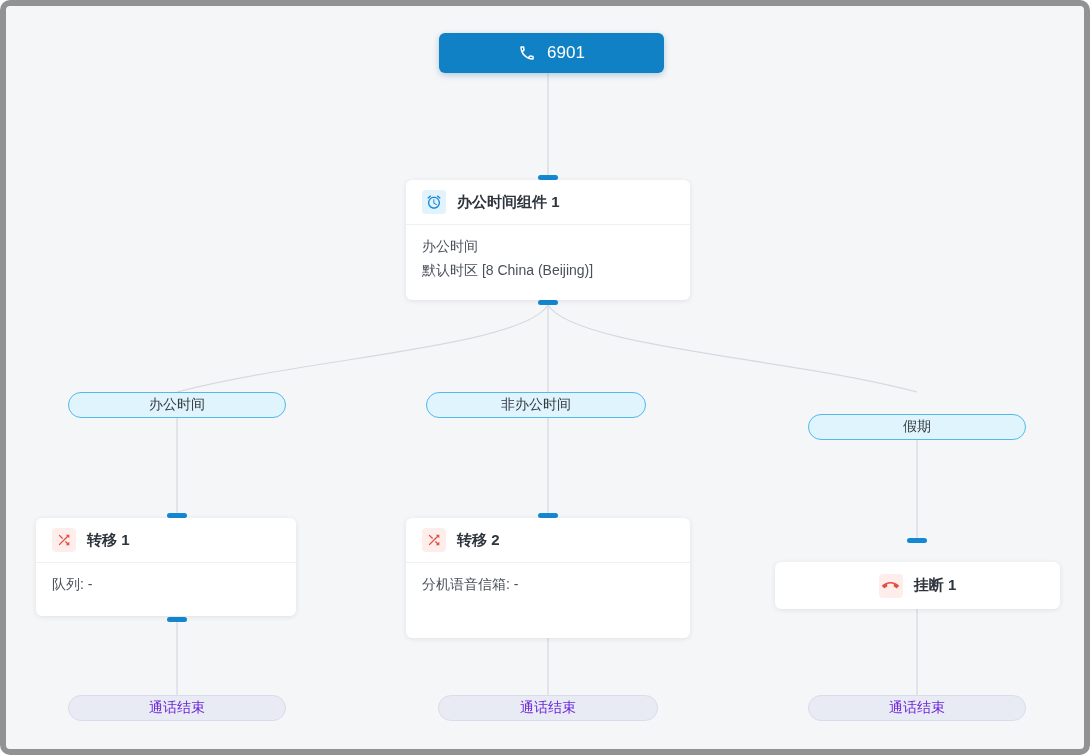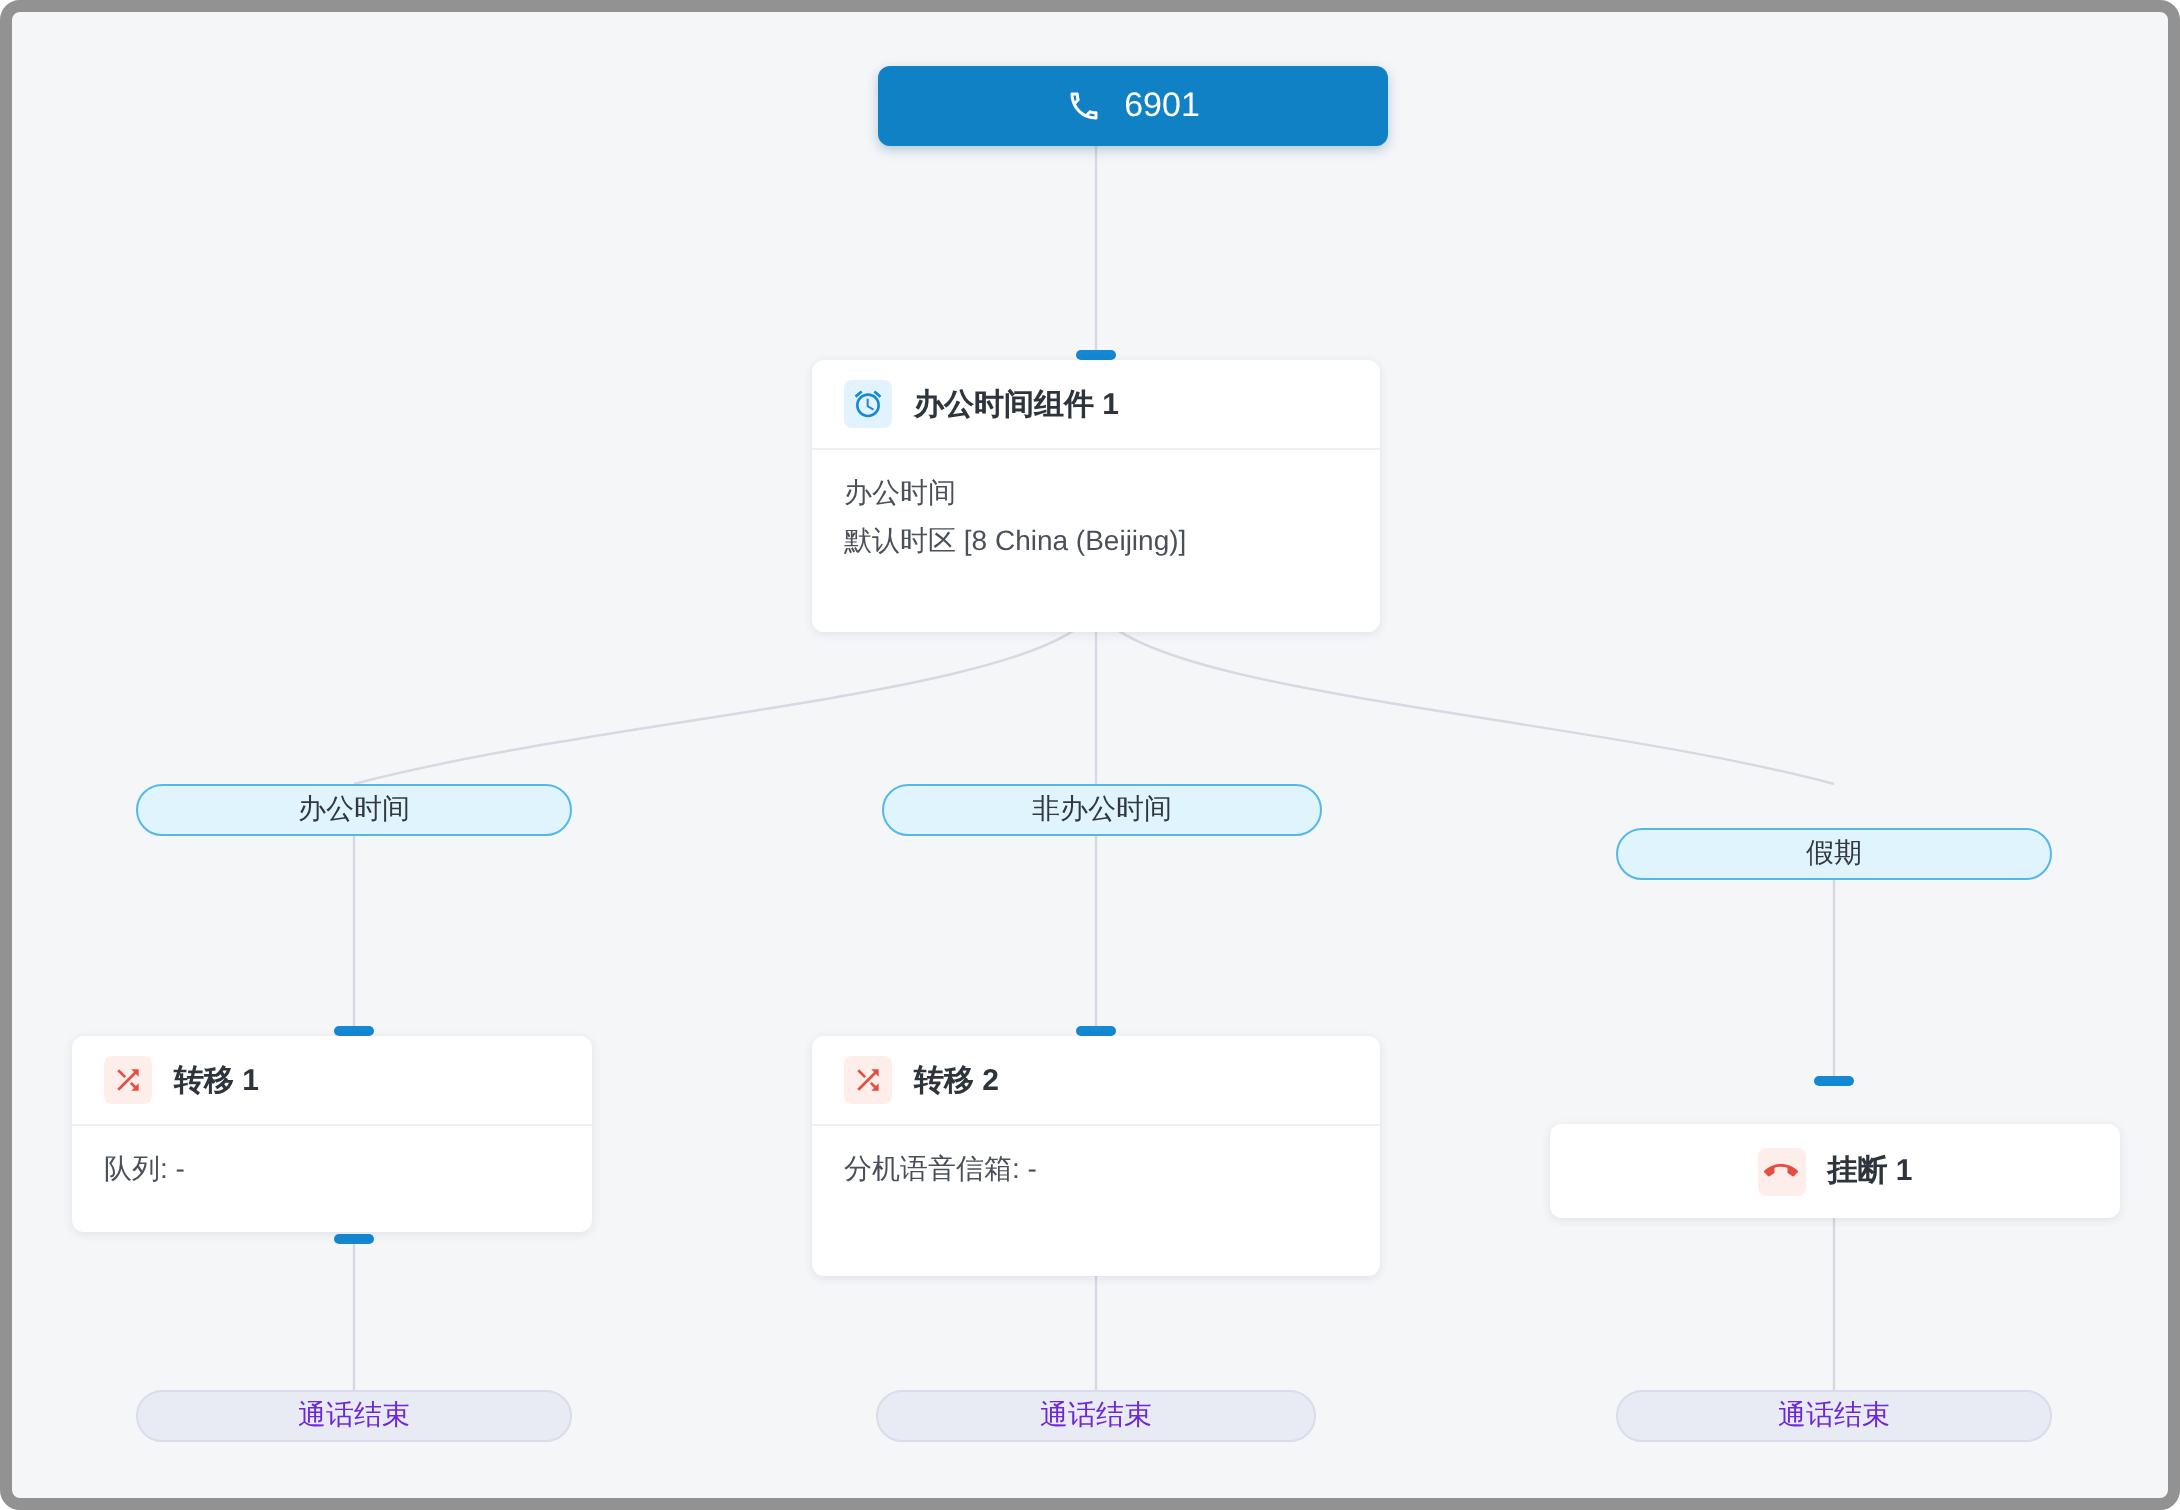--- a/index.html
+++ b/index.html
@@ -7,38 +7,38 @@
     position:relative;width:1090px;height:755px;box-sizing:border-box;
     border:6px solid #929292;border-radius:10px;background:#f5f6f8;overflow:hidden;
   }
   .wires{position:absolute;left:0;top:0;pointer-events:none;}
   .wires path{fill:none;stroke:#d6d9e1;stroke-width:1.2px;}
   .port{
     position:absolute;width:20px;height:5px;border-radius:2.5px;background:#1488d2;
   }
   
   .entry-node{
-    position:absolute;left:433px;top:27px;width:255px;height:40px;
+    position:absolute;left:433px;top:27px;width:225px;height:40px;
     background:#1181c5;border-radius:6px;display:flex;align-items:center;justify-content:center;gap:11px;
     color:#ffffff;font-size:17px;box-shadow:0 2px 6px rgba(16,98,150,.30);cursor:pointer;
   }
   .entry-node svg{display:block;}
   
   .card{
     position:absolute;background:#ffffff;border-radius:6px;box-sizing:border-box;
     box-shadow:0 1px 5px rgba(40,50,70,.10);cursor:pointer;
   }
   .card-header{display:flex;align-items:center;gap:11px;height:44px;padding:0 16px;}
   .card-title{font-size:15px;font-weight:700;color:#2e343c;white-space:nowrap;}
   .card-divider{height:1px;background:#efeff2;margin:0;}
   .card-body{padding:9px 16px 12px;font-size:14px;line-height:24px;color:#4a505a;}
   .icon-chip{width:24px;height:24px;border-radius:4px;display:flex;align-items:center;justify-content:center;flex:0 0 auto;}
   .chip-blue{background:#e3f3fd;}
   .chip-red{background:#fdeeec;}
-  .office-card{left:400px;top:174px;width:284px;height:136px;}
+  .office-card{left:400px;top:174px;width:284px;height:120px;}
   .t1-card{left:30px;top:512px;width:260px;height:98px;}
   .t2-card{left:400px;top:512px;width:284px;height:120px;}
   .hangup-card{
     left:769px;top:556px;width:285px;height:47px;
     display:flex;align-items:center;justify-content:center;gap:11px;
   }
   
   .pill{
     position:absolute;height:26px;box-sizing:border-box;border-radius:13px;
     display:flex;align-items:center;justify-content:center;font-size:14px;white-space:nowrap;
@@ -94,21 +94,21 @@
     <div class="card-divider"></div>
     <div class="card-body">
       <div>办公时间</div>
       <div>默认时区 [8 China (Beijing)]</div>
     </div>
   </div>
 
   <div class="pill branch-pill" style="left:62px;top:386px;width:218px">
     <span>办公时间</span>
   </div>
-  <div class="pill branch-pill" style="left:435px;top:386px;width:220px">
+  <div class="pill branch-pill" style="left:420px;top:386px;width:220px">
     <span>非办公时间</span>
   </div>
   <div class="pill branch-pill" style="left:802px;top:408px;width:218px">
     <span>假期</span>
   </div>
 
   <div class="card t1-card">
     <div class="card-header">
       <span class="icon-chip chip-red">
         <svg width="16" height="16" viewBox="0 0 24 24" fill="#e64c3f">

